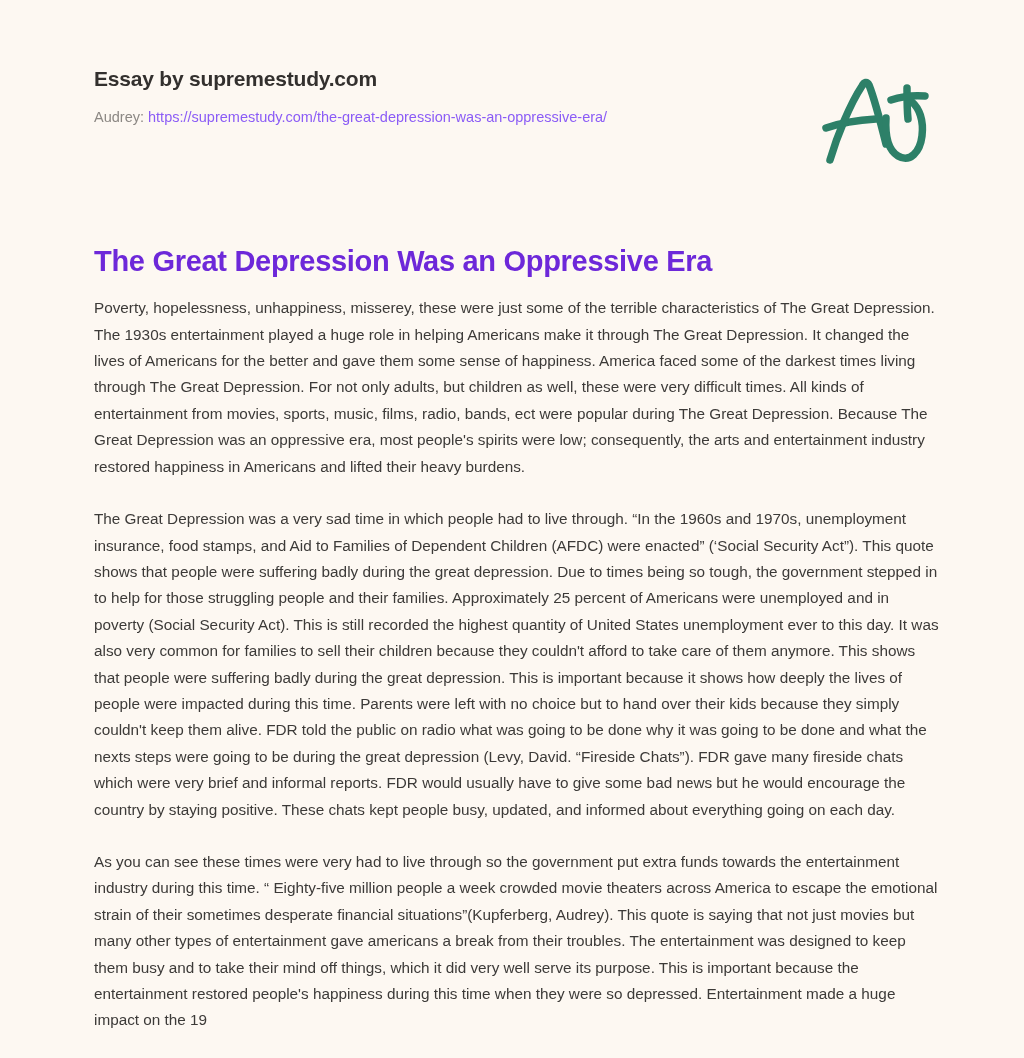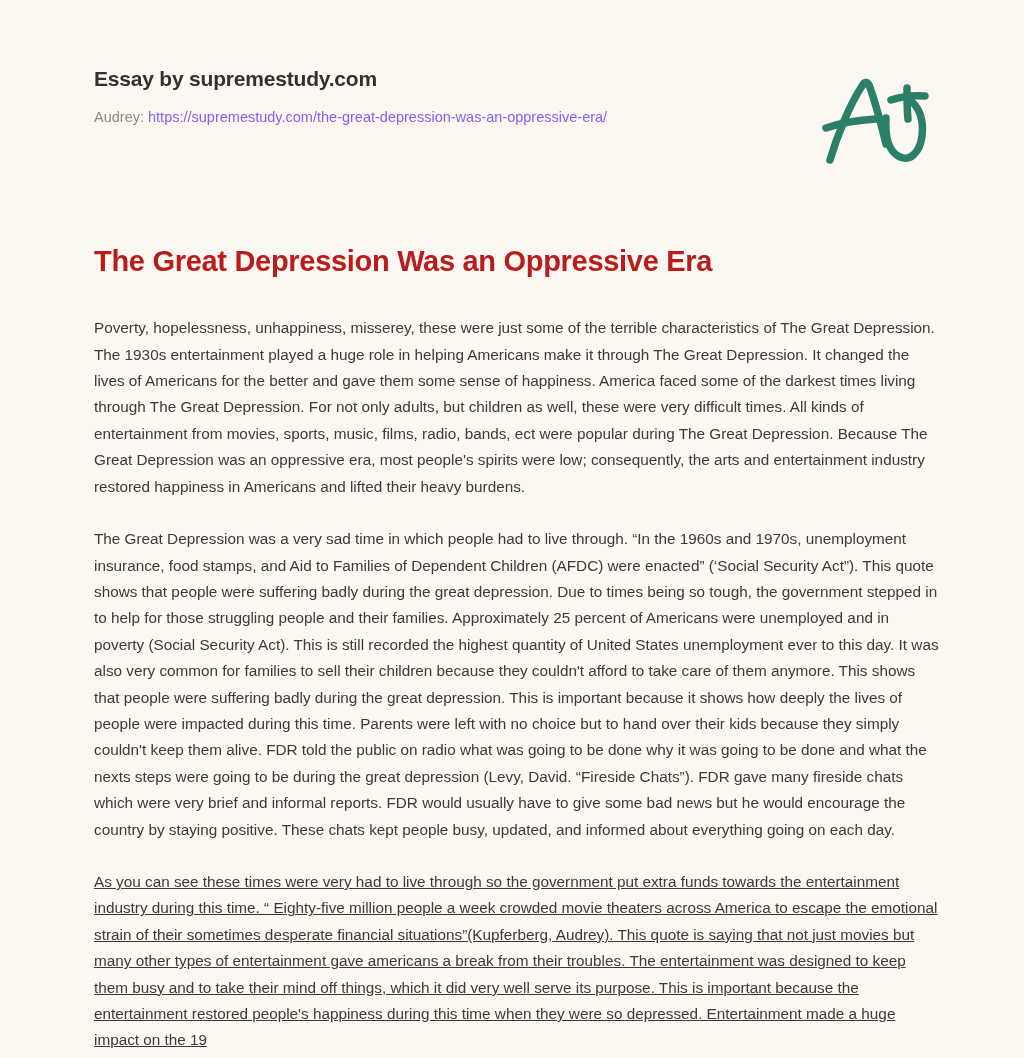--- a/index.html
+++ b/index.html
@@ -80,36 +80,35 @@
     position: absolute;
     left: 94px;
     top: 243px;
     width: 845px;
   }
   .article-title {
     margin: 0;
     font-size: 29px;
     font-weight: 700;
     letter-spacing: -0.3px;
-    color: #b91c1c;
+    color: #6d28d9;
     line-height: 1.25;
   }
   .article-body {
-    margin-top: 36px;
+    margin-top: 16px;
   }
   .article-body p {
     margin: 0 0 26px 0;
     font-size: 15.3px;
     line-height: 26.4px;
     color: #3c3a38;
     text-align: left;
   }
   .article-body p:last-child {
     margin-bottom: 0;
-    text-decoration: underline;
   }
 </style>
 </head>
 <body>
 
 <div class="page">
 
   <div class="header">
 
     <div class="header-text">

